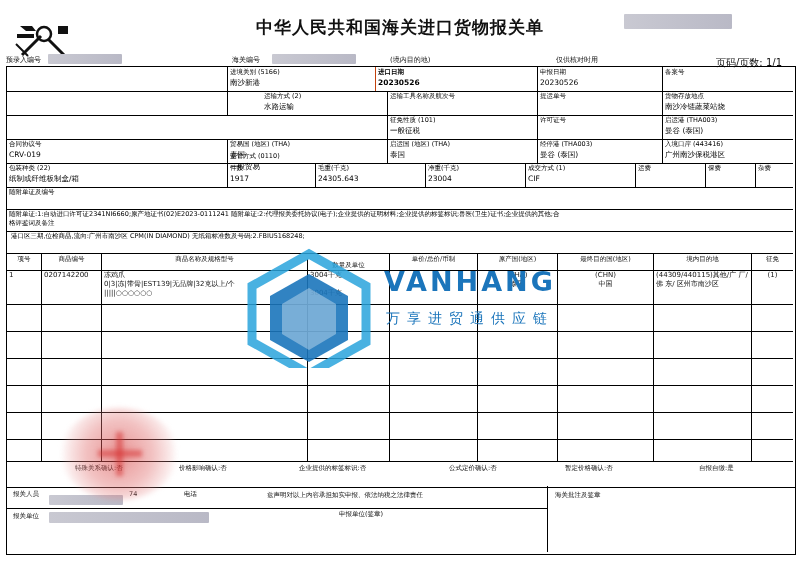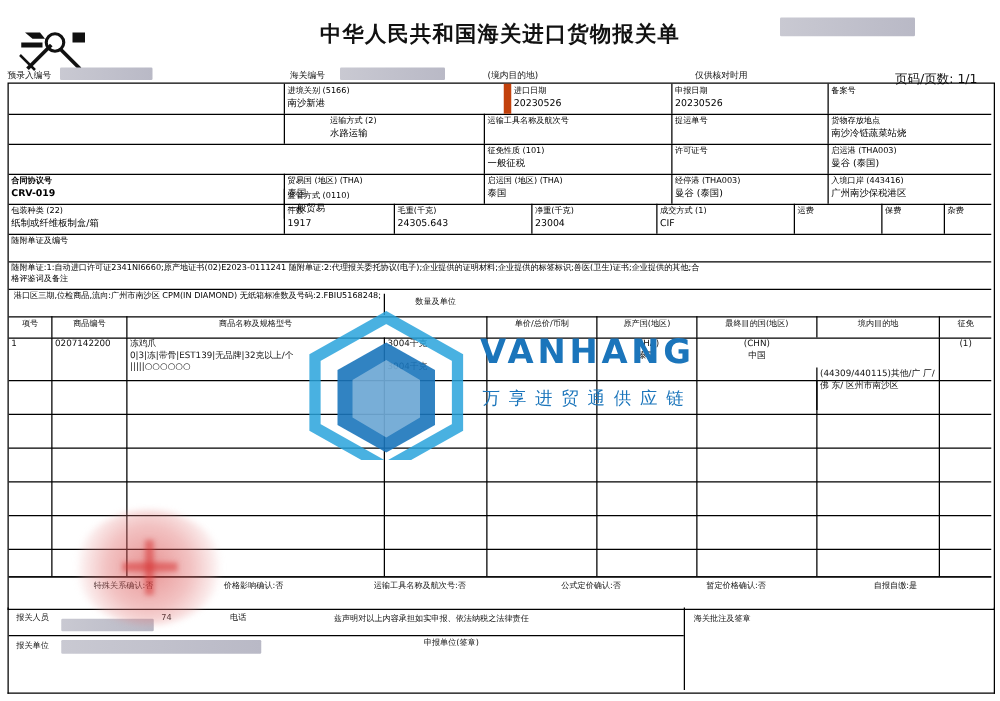--- a/index.html
+++ b/index.html
@@ -104,21 +104,21 @@
     <div class="hline" style="left:0;top:120px;width:786px;"></div>
     <div class="hline" style="left:0;top:142px;width:786px;"></div>
     <div class="hline" style="left:0;top:164px;width:786px;"></div>
     <div class="hline" style="left:0;top:186px;width:786px;"></div>
     <div class="hline" style="left:0;top:203px;width:786px;"></div>
 
     <div class="cell lbl" style="left:220px;top:0;width:160px;height:24px;border-left:1px solid #000;">
       <div class="lbl">进境关别 (5166)</div>
       <div class="val">南沙新港</div>
     </div>
-    <div class="cell" style="left:396px;top:0;width:150px;height:24px;border-left:6px solid #c2410c;">
+    <div class="cell" style="left:368px;top:0;width:150px;height:24px;border-left:1px solid #c2410c;font-weight:bold;">
       <div class="lbl">进口日期</div>
       <div class="val">20230526</div>
     </div>
     <div class="cell" style="left:530px;top:0;width:125px;height:24px;border-left:1px solid #000;">
       <div class="lbl">申报日期</div>
       <div class="val">20230526</div>
     </div>
     <div class="cell" style="left:655px;top:0;width:131px;height:24px;border-left:1px solid #000;">
       <div class="lbl">备案号</div>
       <div class="val"></div>
@@ -151,21 +151,21 @@
     </div>
     <div class="cell" style="left:530px;top:48px;width:125px;height:24px;border-left:1px solid #000;">
       <div class="lbl">许可证号</div>
       <div class="val"></div>
     </div>
     <div class="cell" style="left:655px;top:48px;width:131px;height:24px;border-left:1px solid #000;">
       <div class="lbl">启运港 (THA003)</div>
       <div class="val">曼谷 (泰国)</div>
     </div>
 
-    <div class="cell" style="left:0;top:72px;width:220px;height:24px;font-weight:bold;">
+    <div class="cell" style="left:0;top:72px;width:220px;height:24px;">
       <div class="lbl">合同协议号</div>
       <div class="val">CRV-019</div>
     </div>
     <div class="cell" style="left:220px;top:72px;width:160px;height:24px;border-left:1px solid #000;">
       <div class="lbl">贸易国 (地区) (THA)</div>
       <div class="val">泰国</div>
     </div>
     <div class="cell" style="left:380px;top:72px;width:150px;height:24px;border-left:1px solid #000;">
       <div class="lbl">启运国 (地区) (THA)</div>
       <div class="val">泰国</div>
@@ -220,21 +220,21 @@
       <div class="lbl">格评鉴词及备注</div>
     </div>
 
     <div class="cell" style="left:0;top:164px;width:786px;height:22px;">
       <div class="lbl" style="padding-left:2px;">港口区三期,位检商品,流向:广州市南沙区  CPM(IN DIAMOND)   无纸箱标准数及号码:2.FBIU5168248;</div>
     </div>
 
     <div class="cell goods-head" style="left:0;top:186px;width:34px;height:17px;">项号</div>
     <div class="cell goods-head bl" style="left:34px;top:186px;width:60px;height:17px;">商品编号</div>
     <div class="cell goods-head bl" style="left:94px;top:186px;width:206px;height:17px;">商品名称及规格型号</div>
-    <div class="cell goods-head bl" style="left:300px;top:168px;width:82px;height:17px;">数量及单位</div>
+    <div class="cell goods-head bl" style="left:300px;top:192px;width:82px;height:17px;">数量及单位</div>
     <div class="cell goods-head bl" style="left:382px;top:186px;width:88px;height:17px;">单价/总价/币制</div>
     <div class="cell goods-head bl" style="left:470px;top:186px;width:80px;height:17px;">原产国(地区)</div>
     <div class="cell goods-head bl" style="left:550px;top:186px;width:96px;height:17px;">最终目的国(地区)</div>
     <div class="cell goods-head bl" style="left:646px;top:186px;width:98px;height:17px;">境内目的地</div>
     <div class="cell goods-head bl" style="left:744px;top:186px;width:42px;height:17px;">征免</div>
 
     <div class="cell goods-row" style="left:0;top:203px;width:34px;height:34px;">1</div>
     <div class="cell goods-row bl" style="left:34px;top:203px;width:60px;height:34px;">0207142200</div>
     <div class="cell goods-row bl" style="left:94px;top:203px;width:206px;height:34px;">
       <div>冻鸡爪</div>
@@ -247,21 +247,21 @@
     </div>
     <div class="cell goods-row bl" style="left:382px;top:203px;width:88px;height:34px;"></div>
     <div class="cell goods-row bl c" style="left:470px;top:203px;width:80px;height:34px;">
       <div>(THA)</div>
       <div>泰国</div>
     </div>
     <div class="cell goods-row bl c" style="left:550px;top:203px;width:96px;height:34px;">
       <div>(CHN)</div>
       <div>中国</div>
     </div>
-    <div class="cell goods-row bl" style="left:646px;top:203px;width:98px;height:34px;margin-top:24px;">(44309/440115)其他/广 厂/佛 东/ 区州市南沙区</div>
+    <div class="cell goods-row bl" style="left:646px;top:203px;width:98px;height:34px;">(44309/440115)其他/广 厂/佛 东/ 区州市南沙区</div>
     <div class="cell goods-row bl c" style="left:744px;top:203px;width:42px;height:34px;">(1)</div>
 
     <div class="hline" style="left:0;top:237px;width:786px;"></div>
     <div class="hline" style="left:0;top:264px;width:786px;"></div>
     <div class="hline" style="left:0;top:291px;width:786px;"></div>
     <div class="hline" style="left:0;top:318px;width:786px;"></div>
     <div class="hline" style="left:0;top:345px;width:786px;"></div>
     <div class="hline" style="left:0;top:372px;width:786px;"></div>
     <div class="hline" style="left:0;top:394px;width:786px;"></div>
 
@@ -275,21 +275,21 @@
     <div class="vline" style="left:744px;top:237px;height:157px;"></div>
 
     <div class="hline" style="left:0;top:394px;width:786px;"></div>
     <div class="cell fl" style="left:66px;top:396px;width:120px;height:16px;">
       <span>特殊关系确认:</span><span>否</span>
     </div>
     <div class="cell fl" style="left:170px;top:396px;width:120px;height:16px;">
       <span>价格影响确认:</span><span>否</span>
     </div>
     <div class="cell fl" style="left:290px;top:396px;width:160px;height:16px;">
-      <span>运输工具名称及航次号:</span><span>否</span>
+      <span>企业提供的标签标识:</span><span>否</span>
     </div>
     <div class="cell fl" style="left:440px;top:396px;width:120px;height:16px;">
       <span>公式定价确认:</span><span>否</span>
     </div>
     <div class="cell fl" style="left:556px;top:396px;width:130px;height:16px;">
       <span>暂定价格确认:</span><span>否</span>
     </div>
     <div class="cell fl" style="left:690px;top:396px;width:96px;height:16px;">
       <span>自报自缴:</span><span>是</span>
     </div>

